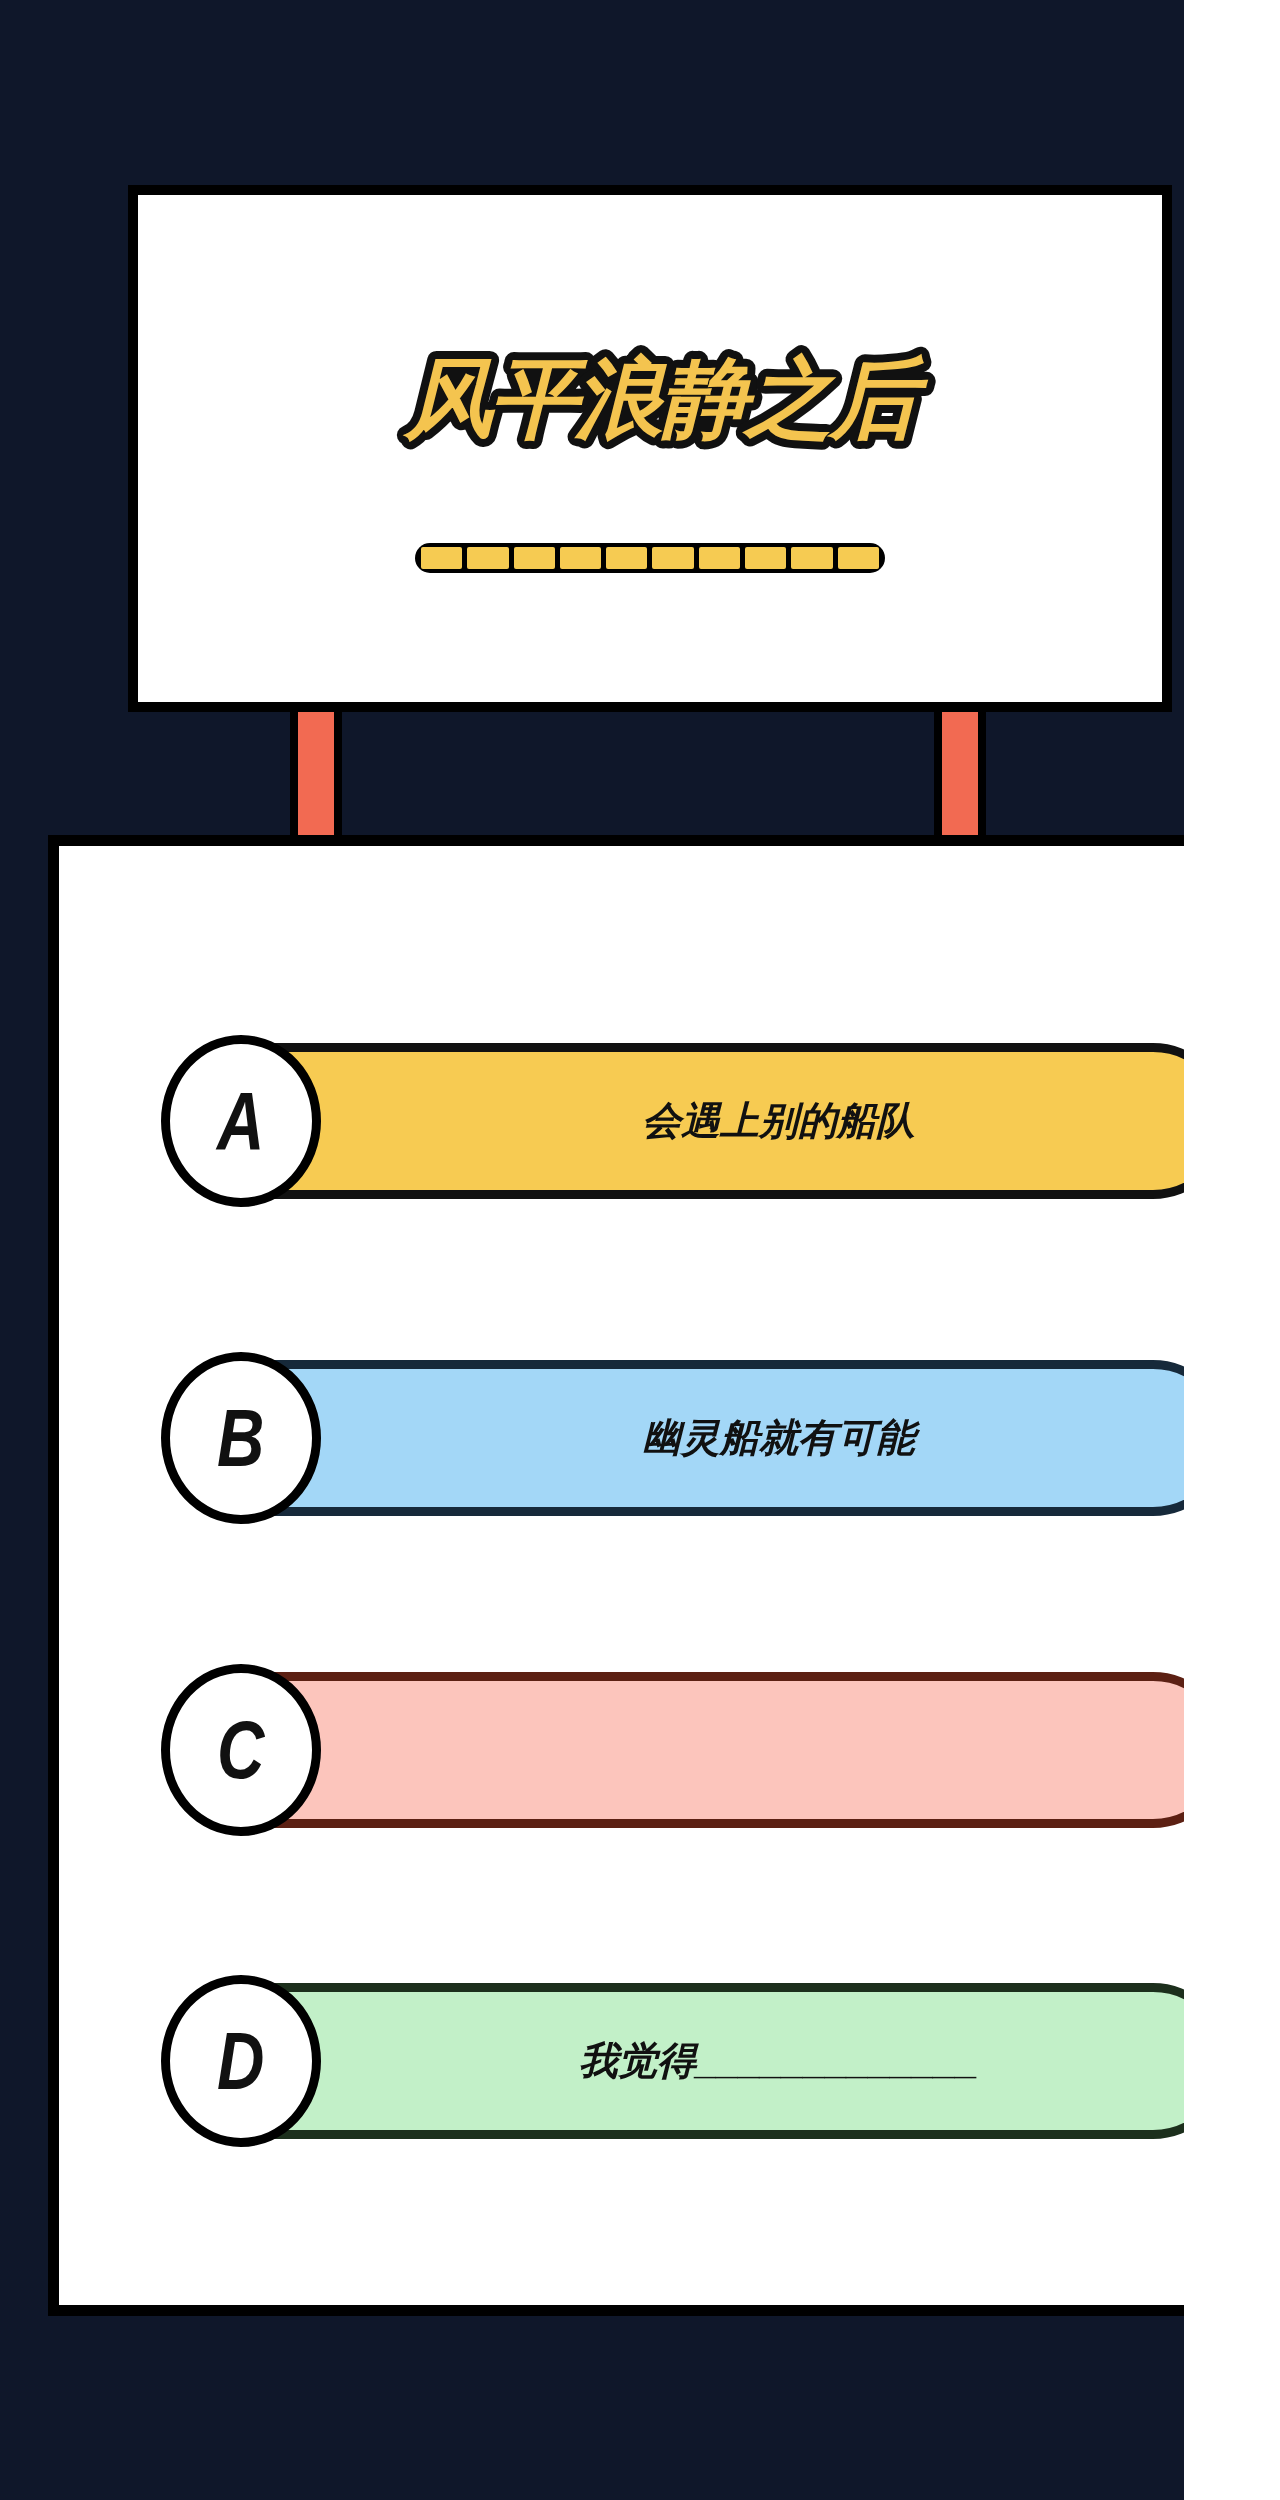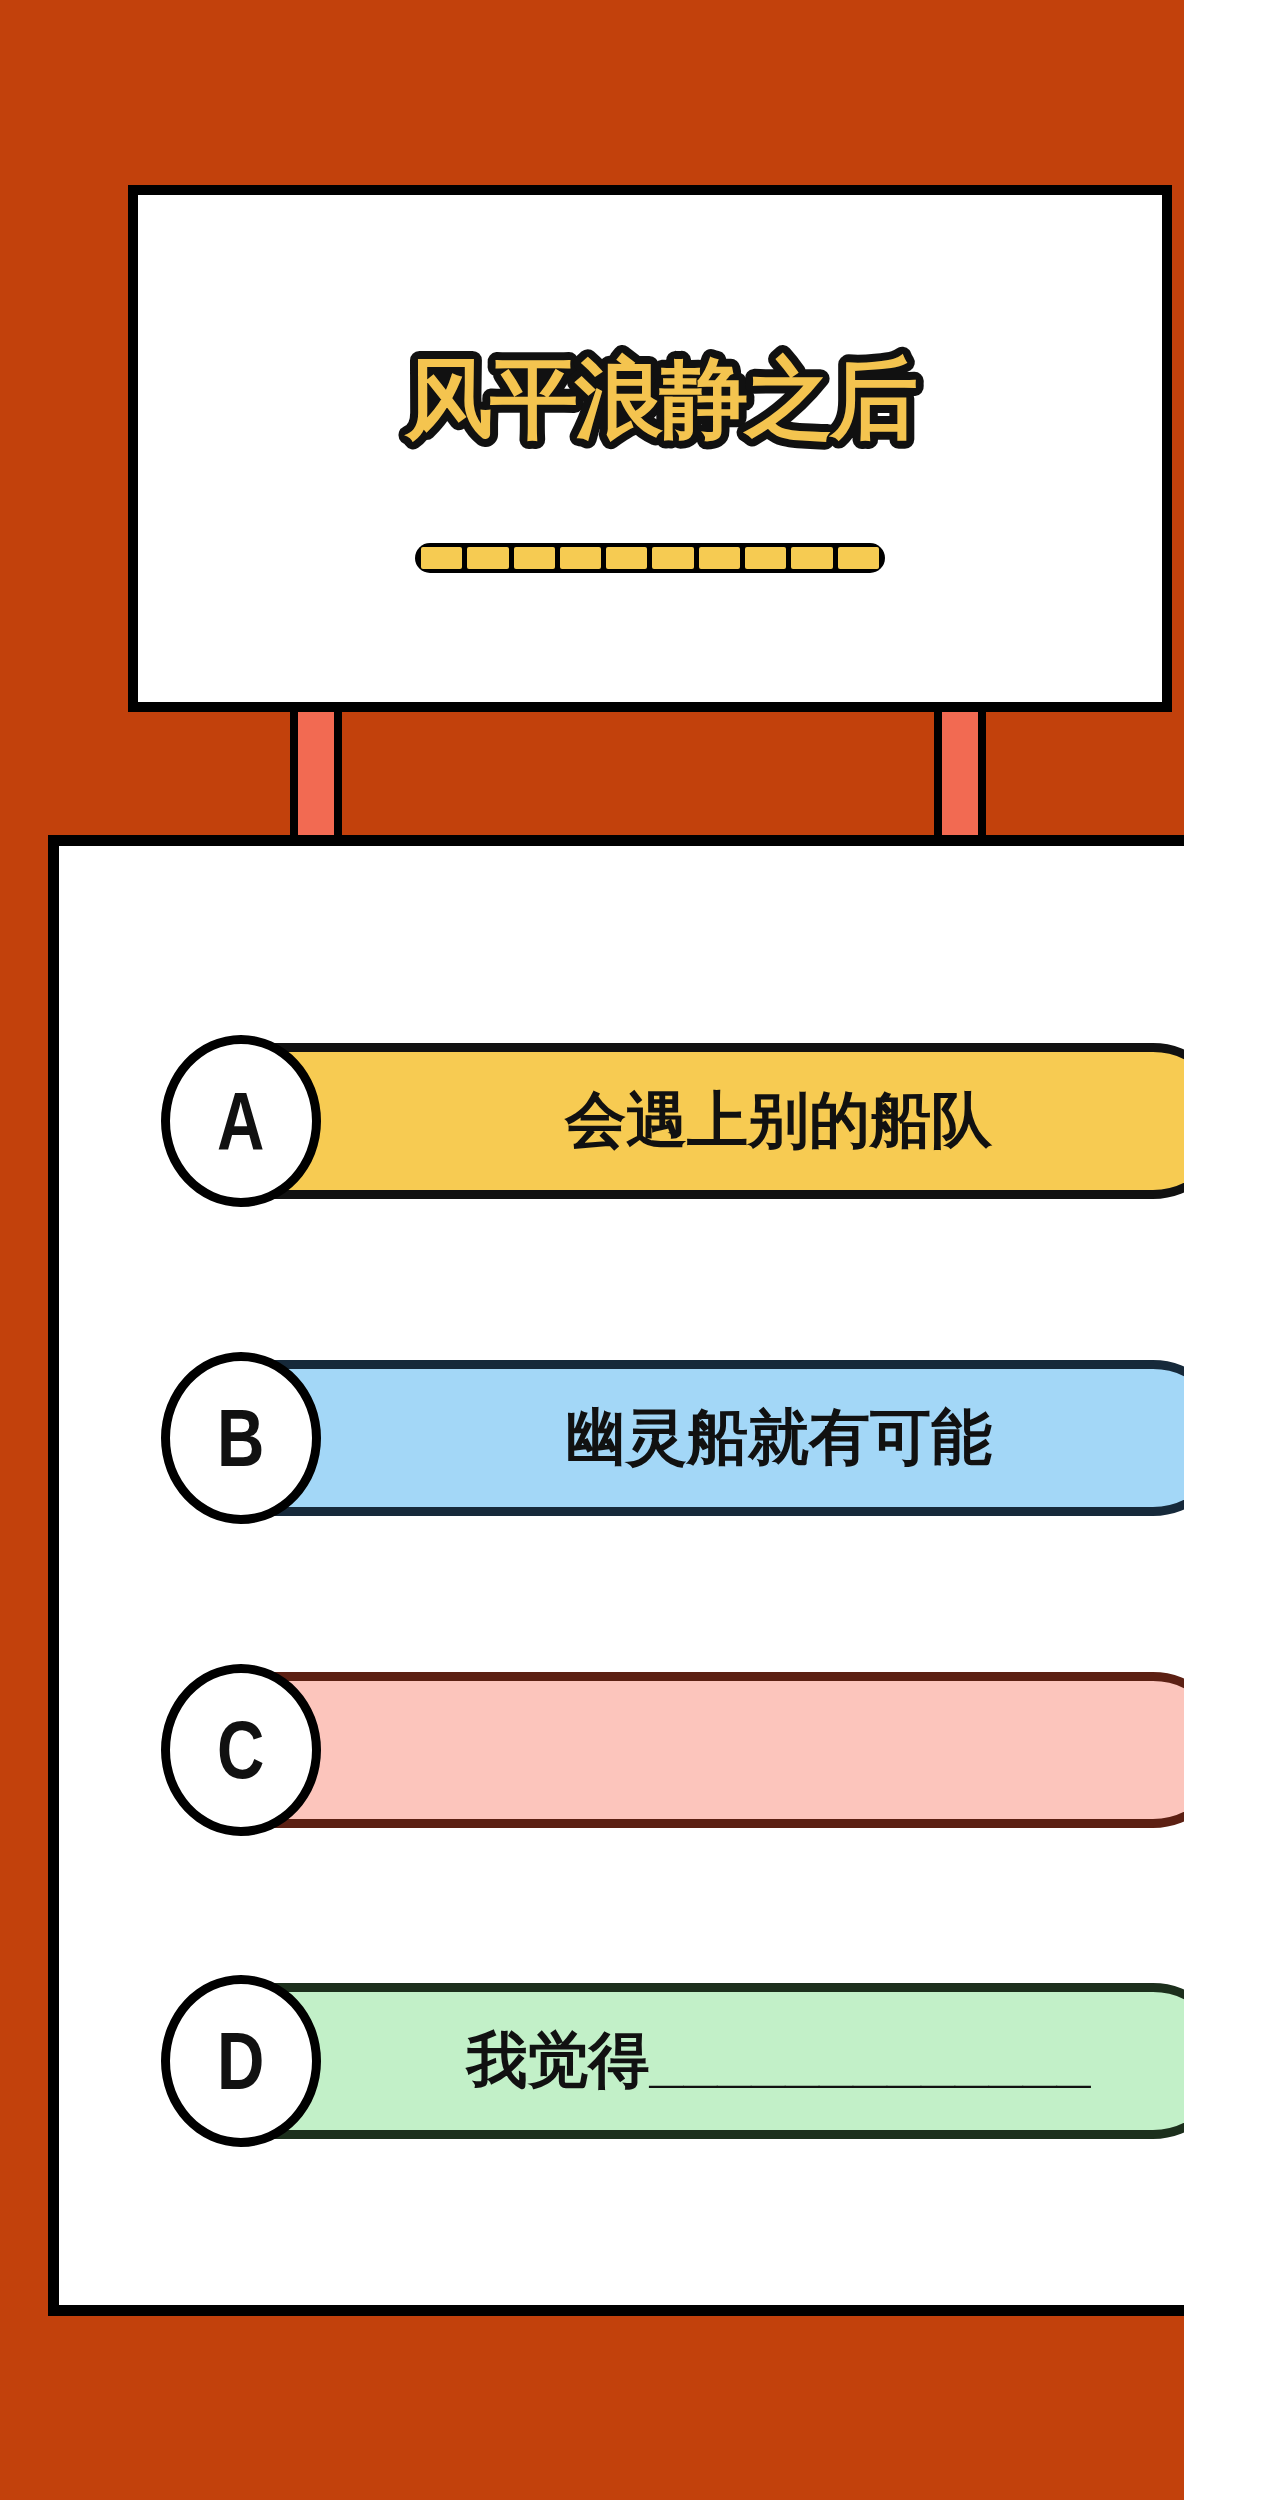--- a/index.html
+++ b/index.html
@@ -1,18 +1,19 @@
 <!DOCTYPE html>
 <html><head>
 <meta charset="utf-8">
 <style>
   html,body{margin:0;padding:0;background:#ffffff;}
   #canvas{
-    position:relative;width:1184px;height:2500px;background:#c2410c;overflow:hidden;
+    position:relative;width:1184px;height:2500px;background:#0f172a;overflow:hidden;
     font-family:"Liberation Sans","DejaVu Sans",sans-serif;
+    font-style:italic;
   }
   
   .sign{
     position:absolute;left:128px;top:185px;width:1044px;height:527px;
     background:#ffffff;border:10px solid #000;box-sizing:border-box;z-index:2;
   }
   .sign-title-wrap{position:absolute;left:0;top:118px;width:100%;height:170px;text-align:center;}
   .sign-title-wrap svg{display:block;margin:0 auto;}
   
   .underline{
@@ -44,21 +45,21 @@
     background:#ffffff;border:9px solid #000;border-radius:50%;box-sizing:border-box;
     display:flex;align-items:center;justify-content:center;
   }
   .option .letter{
     font-size:82px;font-weight:700;color:#111;line-height:1;
     transform:scaleX(0.8);letter-spacing:0;
   }
   .option .label{
     position:absolute;left:165px;right:4px;top:0;bottom:0;
     display:flex;align-items:center;justify-content:center;
-    font-size:61px;font-weight:700;color:#111;white-space:nowrap;text-align:center;
+    font-size:39px;font-weight:700;color:#111;white-space:nowrap;text-align:center;
   }
   .option.a{top:197px;}
   .option.b{top:514px;}
   .option.c{top:826px;}
   .option.d{top:1137px;}
 </style>
 </head>
 <body>
 
 <div id="canvas">

